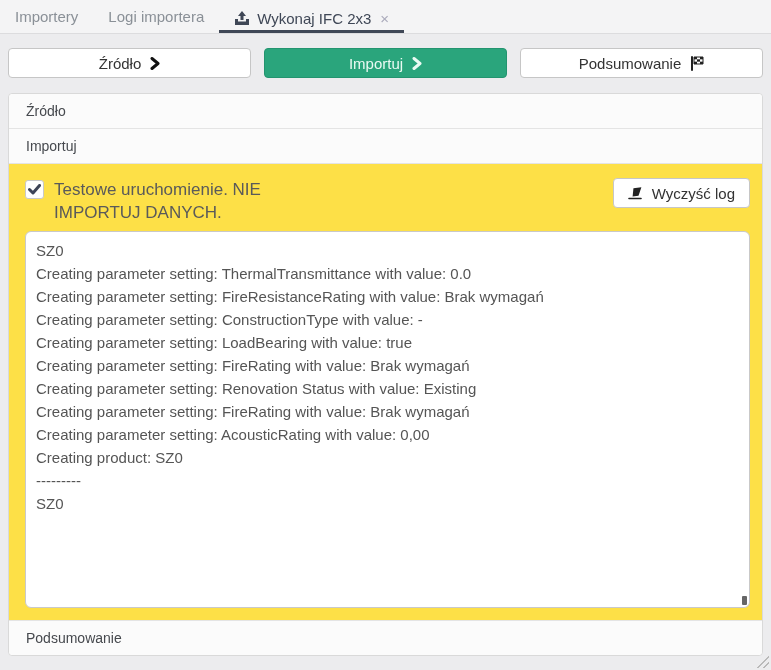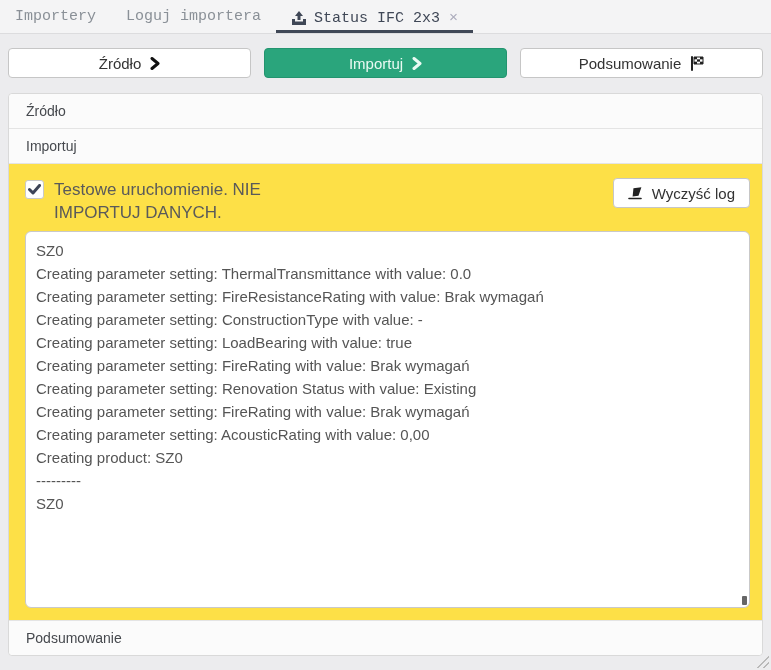--- a/index.html
+++ b/index.html
@@ -13,21 +13,21 @@
 
   
   .tabbar {
     height:34px; background:#f4f4f5;
     border-bottom:1px solid #dcdcde;
     display:flex; align-items:stretch;
   }
   .tab {
     display:flex; align-items:center; gap:7px;
     padding:7px 15px; font-size:15px; color:#8a9097;
-    cursor:pointer; position:relative;font-family:Liberation Mono, monospace;
+    cursor:pointer; position:relative;
   }
   .tab.active { color:#3f4756; border-bottom:3px solid #3f4756; padding-bottom:0; }
   .tab .tab-close { color:#aab; font-size:15px; margin-left:2px; }
   .tab svg { display:block; }
 
   
   .stepper {
     display:flex; gap:13px; margin:14px 8px 0 8px;
   }
   .step-btn {
@@ -121,30 +121,30 @@
   }
 </style>
 </head>
 <body>
 
 <div class="tabbar">
   <div class="tab">
     <span>Importery</span>
   </div>
   <div class="tab">
-    <span>Loguj importera</span>
+    <span>Logi importera</span>
   </div>
   <div class="tab active">
     <span>
       <svg width="16" height="15" viewBox="0 0 16 15">
         <path d="M8 0 L12 5 H9.5 V9 H6.5 V5 H4 Z" fill="#3f4756"></path>
         <path d="M1 8 H4 V10.5 H12 V8 H15 V14 H1 Z" fill="#3f4756"></path>
       </svg>
     </span>
-    <span>Status IFC 2x3</span>
+    <span>Wykonaj IFC 2x3</span>
     <span class="tab-close">×</span>
   </div>
 </div>
 
 <div class="stepper">
   <button class="step-btn">
     <span>Źródło</span>
     <svg class="chev" width="10" height="13" viewBox="0 0 10 13">
       <path d="M2 1.5 L8 6.5 L2 11.5" fill="none" stroke="#111" stroke-width="3" stroke-linecap="round" stroke-linejoin="round"></path>
     </svg>

